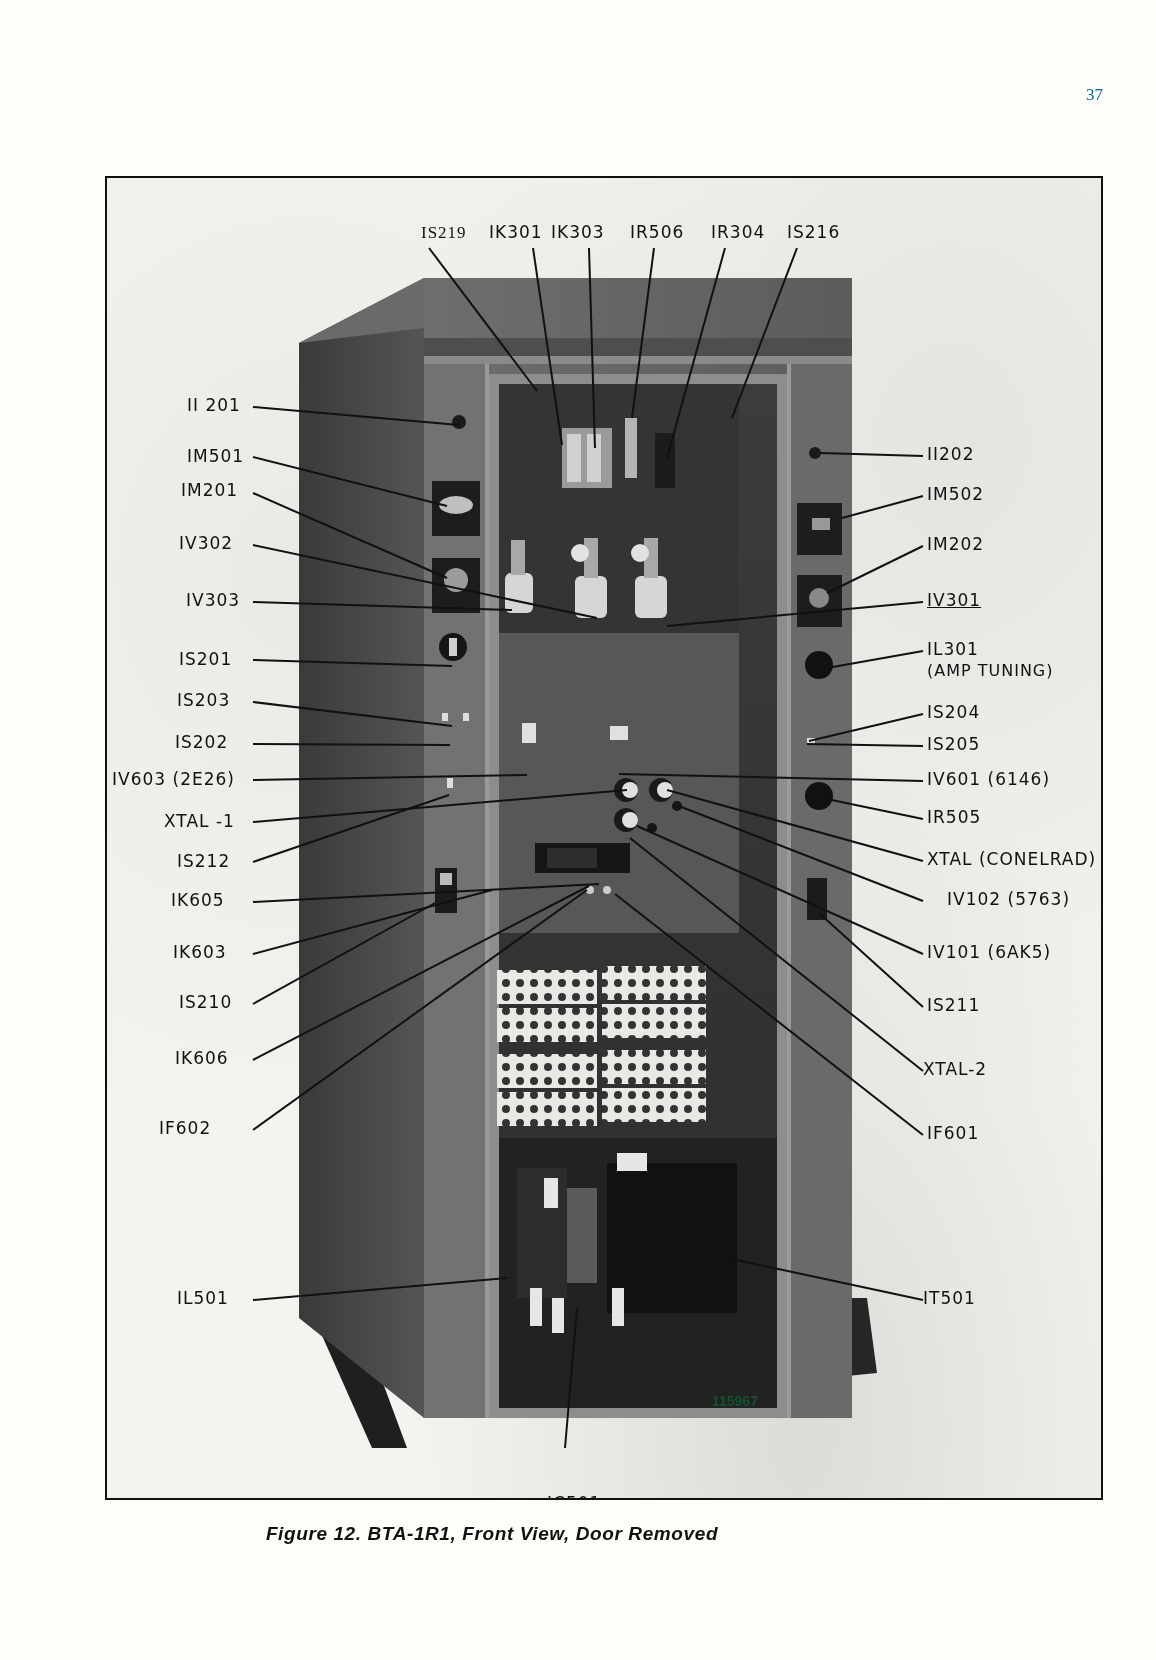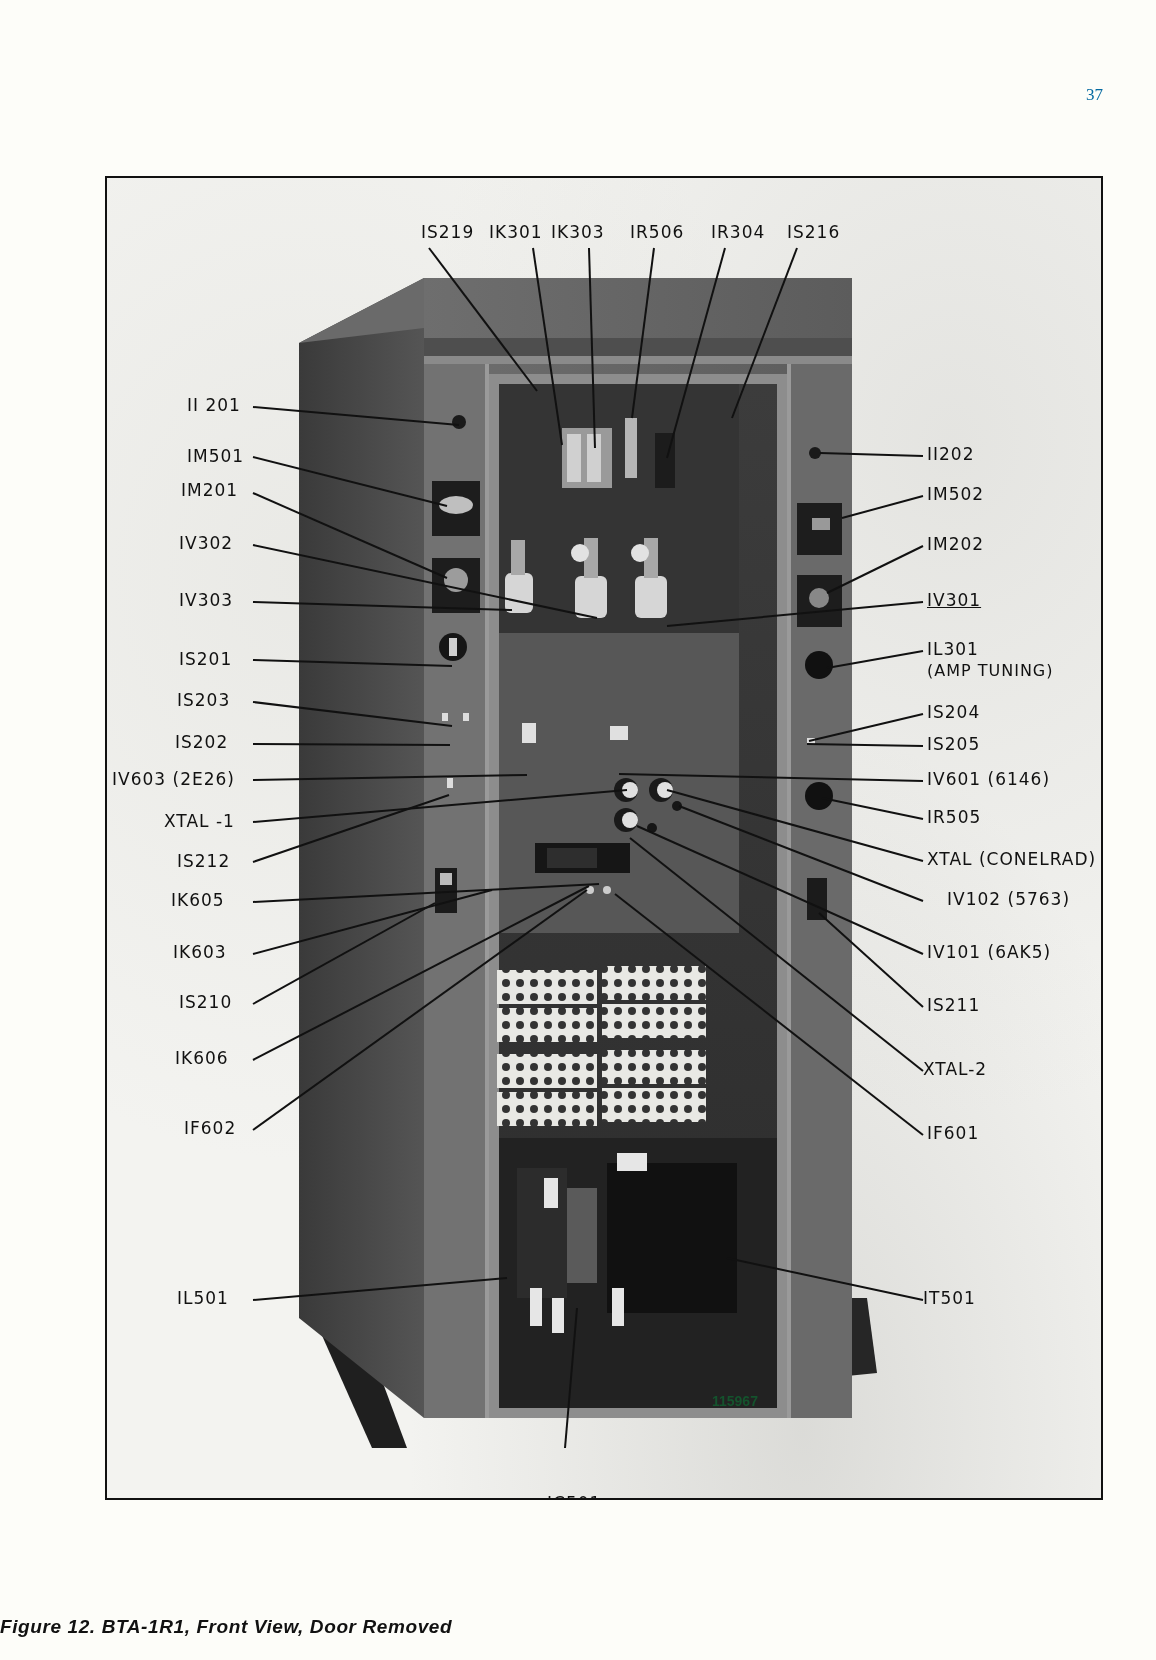--- a/index.html
+++ b/index.html
@@ -27,21 +27,21 @@
   .callout {
     position:absolute; font-size:17px; letter-spacing:1px; white-space:nowrap;
     font-family:"DejaVu Sans", sans-serif; color:#111; line-height:1;
   }
   .callout.sub { font-size:16px; }
   .photo-id {
     position:absolute; left:712px; top:1393px; font-size:14px; font-weight:bold;
     font-family:"Liberation Sans", sans-serif; color:#14532d; letter-spacing:0;
   }
   .caption {
-    position:absolute; left:0; width:984px; top:1616px; 
+    position:absolute; left:0; width:984px; top:1523px; text-align:center;
     font-family:"Liberation Sans", sans-serif; font-weight:bold; font-style:italic;
     font-size:19px; letter-spacing:0.6px; color:#111;
   }
 </style>
 </head>
 <body>
 
 <div class="page-number">37</div>
 
 <div class="figure-frame">
@@ -217,43 +217,43 @@
       <line x1="816" y1="776" x2="530" y2="648"></line>
       <line x1="816" y1="829" x2="712" y2="735"></line>
       <line x1="816" y1="893" x2="523" y2="660"></line>
       <line x1="816" y1="957" x2="508" y2="716"></line>
       <line x1="816" y1="1122" x2="620" y2="1080"></line>
 
       <line x1="458" y1="1270" x2="470" y2="1130"></line>
     </g>
   </svg>
 
-  <span class="callout" style="left:314px;top:46px;">IS219</span>
+  <span class="callout" style="left:314px;top:46px;font-family:Liberation Serif, serif;">IS219</span>
   <span class="callout" style="left:382px;top:46px;">IK301</span>
   <span class="callout" style="left:444px;top:46px;">IK303</span>
   <span class="callout" style="left:523px;top:46px;">IR506</span>
   <span class="callout" style="left:604px;top:46px;">IR304</span>
   <span class="callout" style="left:680px;top:46px;">IS216</span>
 
   <span class="callout" style="left:80px;top:219px;">II 201</span>
   <span class="callout" style="left:80px;top:270px;">IM501</span>
   <span class="callout" style="left:74px;top:304px;">IM201</span>
   <span class="callout" style="left:72px;top:357px;">IV302</span>
-  <span class="callout" style="left:72px;top:414px;">IV303</span>
+  <span class="callout" style="left:79px;top:414px;">IV303</span>
   <span class="callout" style="left:72px;top:473px;">IS201</span>
   <span class="callout" style="left:70px;top:514px;">IS203</span>
   <span class="callout" style="left:68px;top:556px;">IS202</span>
   <span class="callout" style="left:5px;top:593px;">IV603 (2E26)</span>
   <span class="callout" style="left:57px;top:635px;">XTAL -1</span>
   <span class="callout" style="left:70px;top:675px;">IS212</span>
   <span class="callout" style="left:64px;top:714px;">IK605</span>
   <span class="callout" style="left:66px;top:766px;">IK603</span>
   <span class="callout" style="left:72px;top:816px;">IS210</span>
   <span class="callout" style="left:68px;top:872px;">IK606</span>
-  <span class="callout" style="left:77px;top:942px;">IF602</span>
+  <span class="callout" style="left:52px;top:942px;">IF602</span>
   <span class="callout" style="left:70px;top:1112px;">IL501</span>
 
   <span class="callout" style="left:820px;top:268px;">II202</span>
   <span class="callout" style="left:820px;top:308px;">IM502</span>
   <span class="callout" style="left:820px;top:358px;">IM202</span>
   <span class="callout" style="left:820px;top:414px;text-decoration:underline;">IV301</span>
   <span class="callout" style="left:820px;top:463px;">IL301</span>
   <span class="callout sub" style="left:820px;top:485px;">(AMP TUNING)</span>
   <span class="callout" style="left:820px;top:526px;">IS204</span>
   <span class="callout" style="left:820px;top:558px;">IS205</span>

